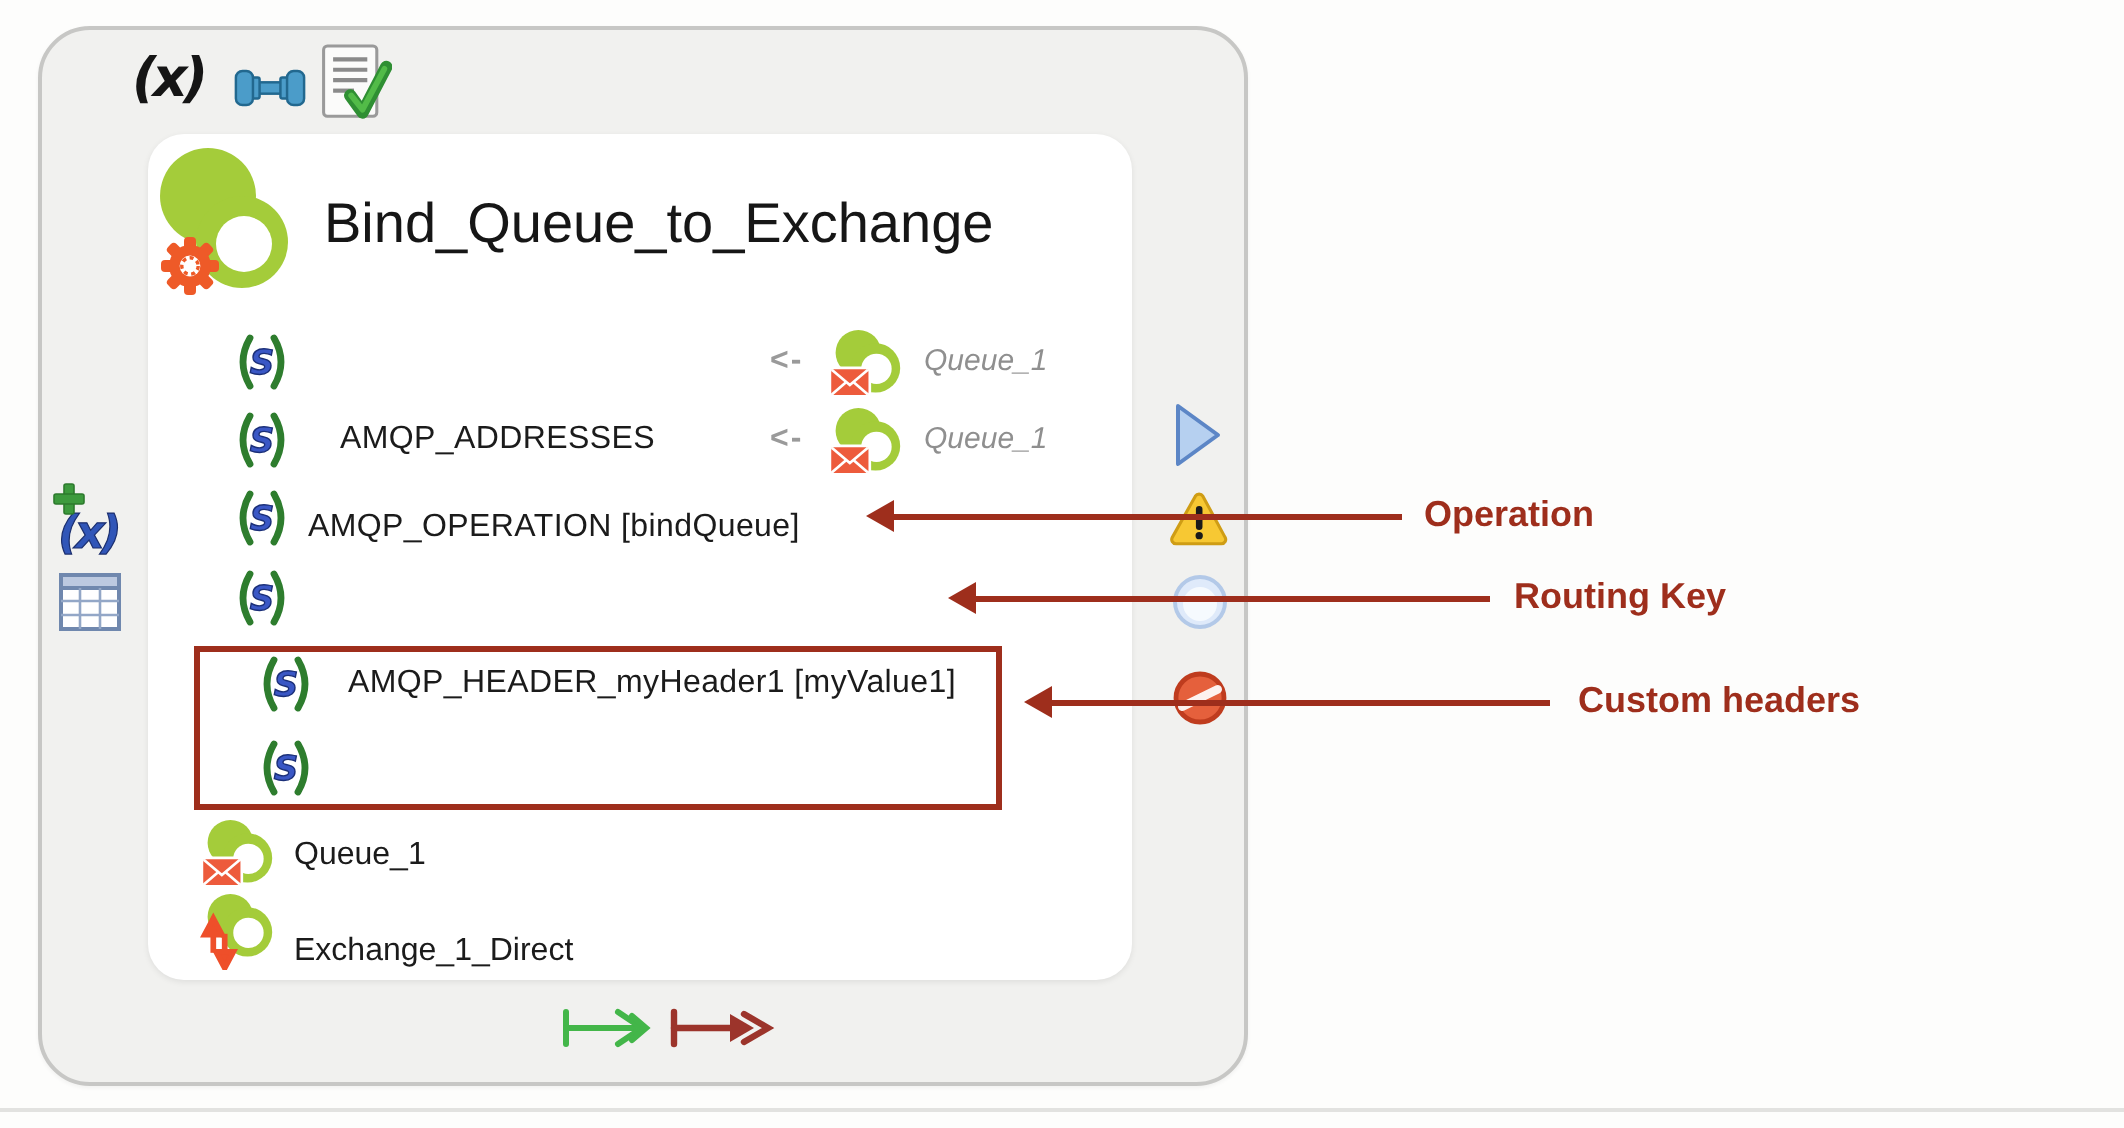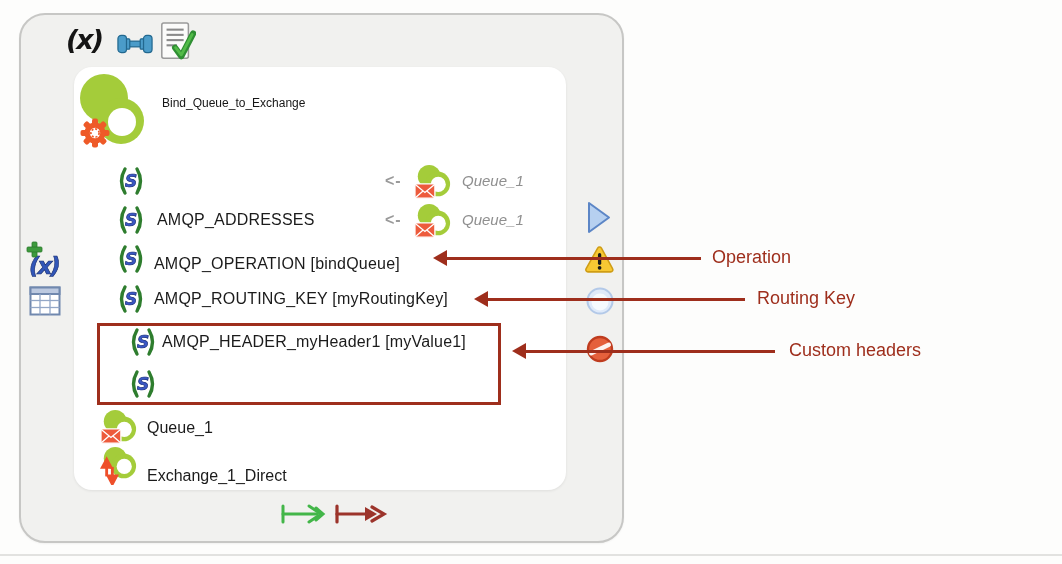--- a/index.html
+++ b/index.html
@@ -29,21 +29,21 @@
   }
 
   
   .activity-card {
     position:absolute; left:74px; top:67px; width:492px; height:423px;
     background:#ffffff; border-radius:18px;
     box-shadow:0 1px 3px rgba(0,0,0,0.08);
   }
   .activity-title {
     position:absolute; left:162px; top:96px;
-    font-size:12px; color:#161616;
+    font-size:28px; color:#161616;
   }
 
   
   .prop-row { position:absolute; display:flex; align-items:center; }
   .prop-label { font-size:16px; color:#1b1b1b; letter-spacing:0.2px; white-space:nowrap; }
   .map-arrow { font-size:16px; font-weight:bold; color:#9a9a9a; letter-spacing:1px; }
   .map-source { font-size:15px; font-style:italic; color:#8f8f8f; }
 
   .headers-box {
     position:absolute; left:97px; top:323px; width:404px; height:82px;
@@ -56,21 +56,21 @@
   
   .ann-arrow { position:absolute; height:16px; z-index:10; }
   .ann-arrow .shaft { position:absolute; left:11px; right:0; top:6.5px; height:3px; background:#9e2e1c; }
   .ann-arrow .head {
     position:absolute; left:0; top:0; width:0; height:0;
     border-top:8px solid transparent; border-bottom:8px solid transparent;
     border-right:14px solid #9e2e1c;
   }
   .ann-label {
     position:absolute; z-index:10;
-    font-size:18px; font-weight:normal; color:#9e2e1c; white-space:nowrap;
+    font-size:18px; font-weight:bold; color:#9e2e1c; white-space:nowrap;
   }
 </style>
 </head>
 <body>
 
 <div class="process-box"></div>
 
 <div class="icon-abs" style="left:66px; top:24px;">
   <span class="var-glyph">(x)</span>
 </div>
@@ -140,21 +140,21 @@
   </svg>
 </div>
 <span class="map-source" style="position:absolute; left:462px; top:172px; z-index:3;">Queue_1</span>
 
 <div class="prop-row" style="left:116px; top:205px; height:30px; z-index:3;">
   <svg width="30" height="30" viewBox="0 0 30 30">
     <path d="M9,3 Q2,15 9,27" stroke="#2e7d2e" stroke-width="3.4" fill="none" stroke-linecap="round"></path>
     <path d="M21,3 Q28,15 21,27" stroke="#2e7d2e" stroke-width="3.4" fill="none" stroke-linecap="round"></path>
     <text x="15" y="21" text-anchor="middle" font-family="DejaVu Sans, sans-serif" font-size="17" font-weight="bold" font-style="italic" fill="#3a57c5" stroke="#1b2f78" stroke-width="0.7">S</text>
   </svg>
-  <span class="prop-label" style="margin-left:11px;">AMQP_ADDRESSES</span>
+  <span class="prop-label" style="margin-left:24px;">AMQP_ADDRESSES</span>
 </div>
 <span class="map-arrow" style="position:absolute; left:385px; top:211px; z-index:3;">&lt;-</span>
 <div class="icon-abs" style="left:414px; top:202px; z-index:3;">
   <svg width="38" height="40" viewBox="0 0 40 40">
     <circle cx="16" cy="13" r="12" fill="#a4cc3a"></circle>
     <circle cx="25" cy="21" r="13" fill="#a4cc3a"></circle>
     <circle cx="25.5" cy="21.5" r="8" fill="#ffffff"></circle>
     <rect x="1" y="21" width="21" height="15" rx="2" fill="#ed5b3c" stroke="#ffffff" stroke-width="1.4"></rect>
     <path d="M2,22 L11.5,30 L21,22" fill="none" stroke="#ffffff" stroke-width="1.4"></path>
     <path d="M2,35 L9.5,28.5 M21,35 L13.5,28.5" fill="none" stroke="#ffffff" stroke-width="1.4"></path>
@@ -170,32 +170,31 @@
   </svg>
   <span class="prop-label" style="margin-left:8px;margin-top:10px;">AMQP_OPERATION [bindQueue]</span>
 </div>
 
 <div class="prop-row" style="left:116px; top:284px; height:30px; z-index:3;">
   <svg width="30" height="30" viewBox="0 0 30 30">
     <path d="M9,3 Q2,15 9,27" stroke="#2e7d2e" stroke-width="3.4" fill="none" stroke-linecap="round"></path>
     <path d="M21,3 Q28,15 21,27" stroke="#2e7d2e" stroke-width="3.4" fill="none" stroke-linecap="round"></path>
     <text x="15" y="21" text-anchor="middle" font-family="DejaVu Sans, sans-serif" font-size="17" font-weight="bold" font-style="italic" fill="#3a57c5" stroke="#1b2f78" stroke-width="0.7">S</text>
   </svg>
-  <span class="prop-label" style="margin-left:8px;">AMQP_ROUTING_KEY [myRoutingKey]</span>
 </div>
 
 <div class="headers-box"></div>
 
 <div class="prop-row" style="left:128px; top:327px; height:30px; z-index:6;">
   <svg width="30" height="30" viewBox="0 0 30 30">
     <path d="M9,3 Q2,15 9,27" stroke="#2e7d2e" stroke-width="3.4" fill="none" stroke-linecap="round"></path>
     <path d="M21,3 Q28,15 21,27" stroke="#2e7d2e" stroke-width="3.4" fill="none" stroke-linecap="round"></path>
     <text x="15" y="21" text-anchor="middle" font-family="DejaVu Sans, sans-serif" font-size="17" font-weight="bold" font-style="italic" fill="#3a57c5" stroke="#1b2f78" stroke-width="0.7">S</text>
   </svg>
-  <span class="prop-label" style="margin-left:4px;">AMQP_HEADER_myHeader1 [myValue1]</span>
+  <span class="prop-label" style="margin-left:16px;">AMQP_HEADER_myHeader1 [myValue1]</span>
 </div>
 
 <div class="prop-row" style="left:128px; top:369px; height:30px; z-index:6;">
   <svg width="30" height="30" viewBox="0 0 30 30">
     <path d="M9,3 Q2,15 9,27" stroke="#2e7d2e" stroke-width="3.4" fill="none" stroke-linecap="round"></path>
     <path d="M21,3 Q28,15 21,27" stroke="#2e7d2e" stroke-width="3.4" fill="none" stroke-linecap="round"></path>
     <text x="15" y="21" text-anchor="middle" font-family="DejaVu Sans, sans-serif" font-size="17" font-weight="bold" font-style="italic" fill="#3a57c5" stroke="#1b2f78" stroke-width="0.7">S</text>
   </svg>
 </div>
 

